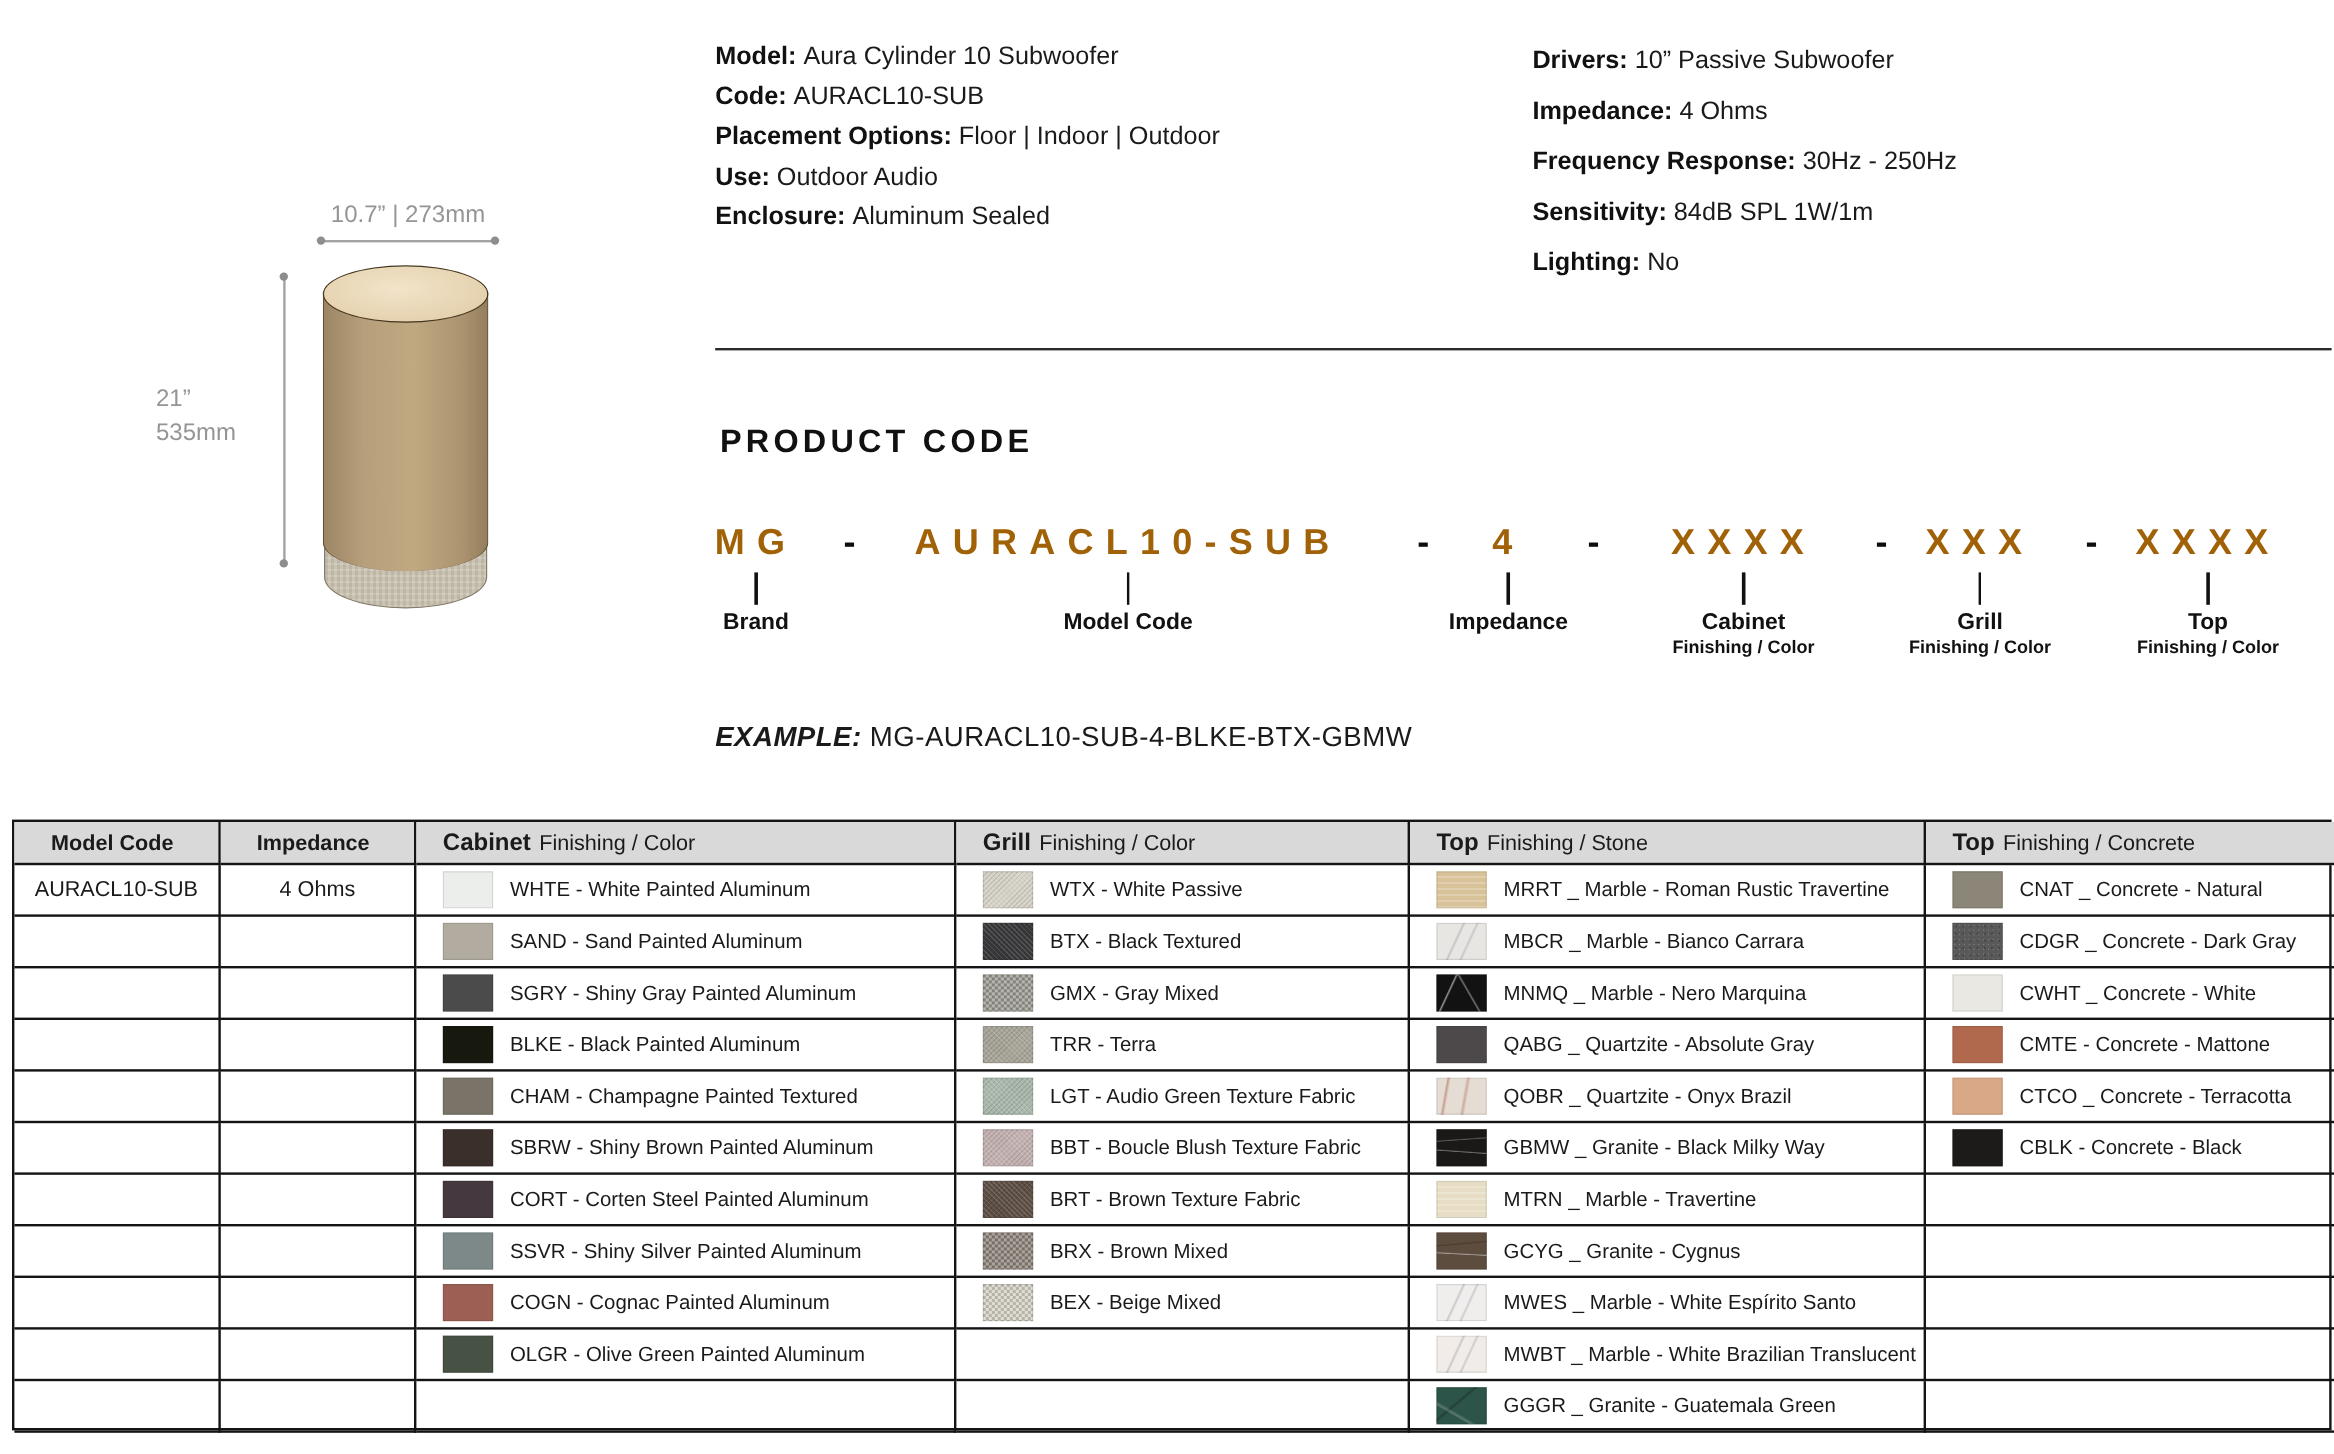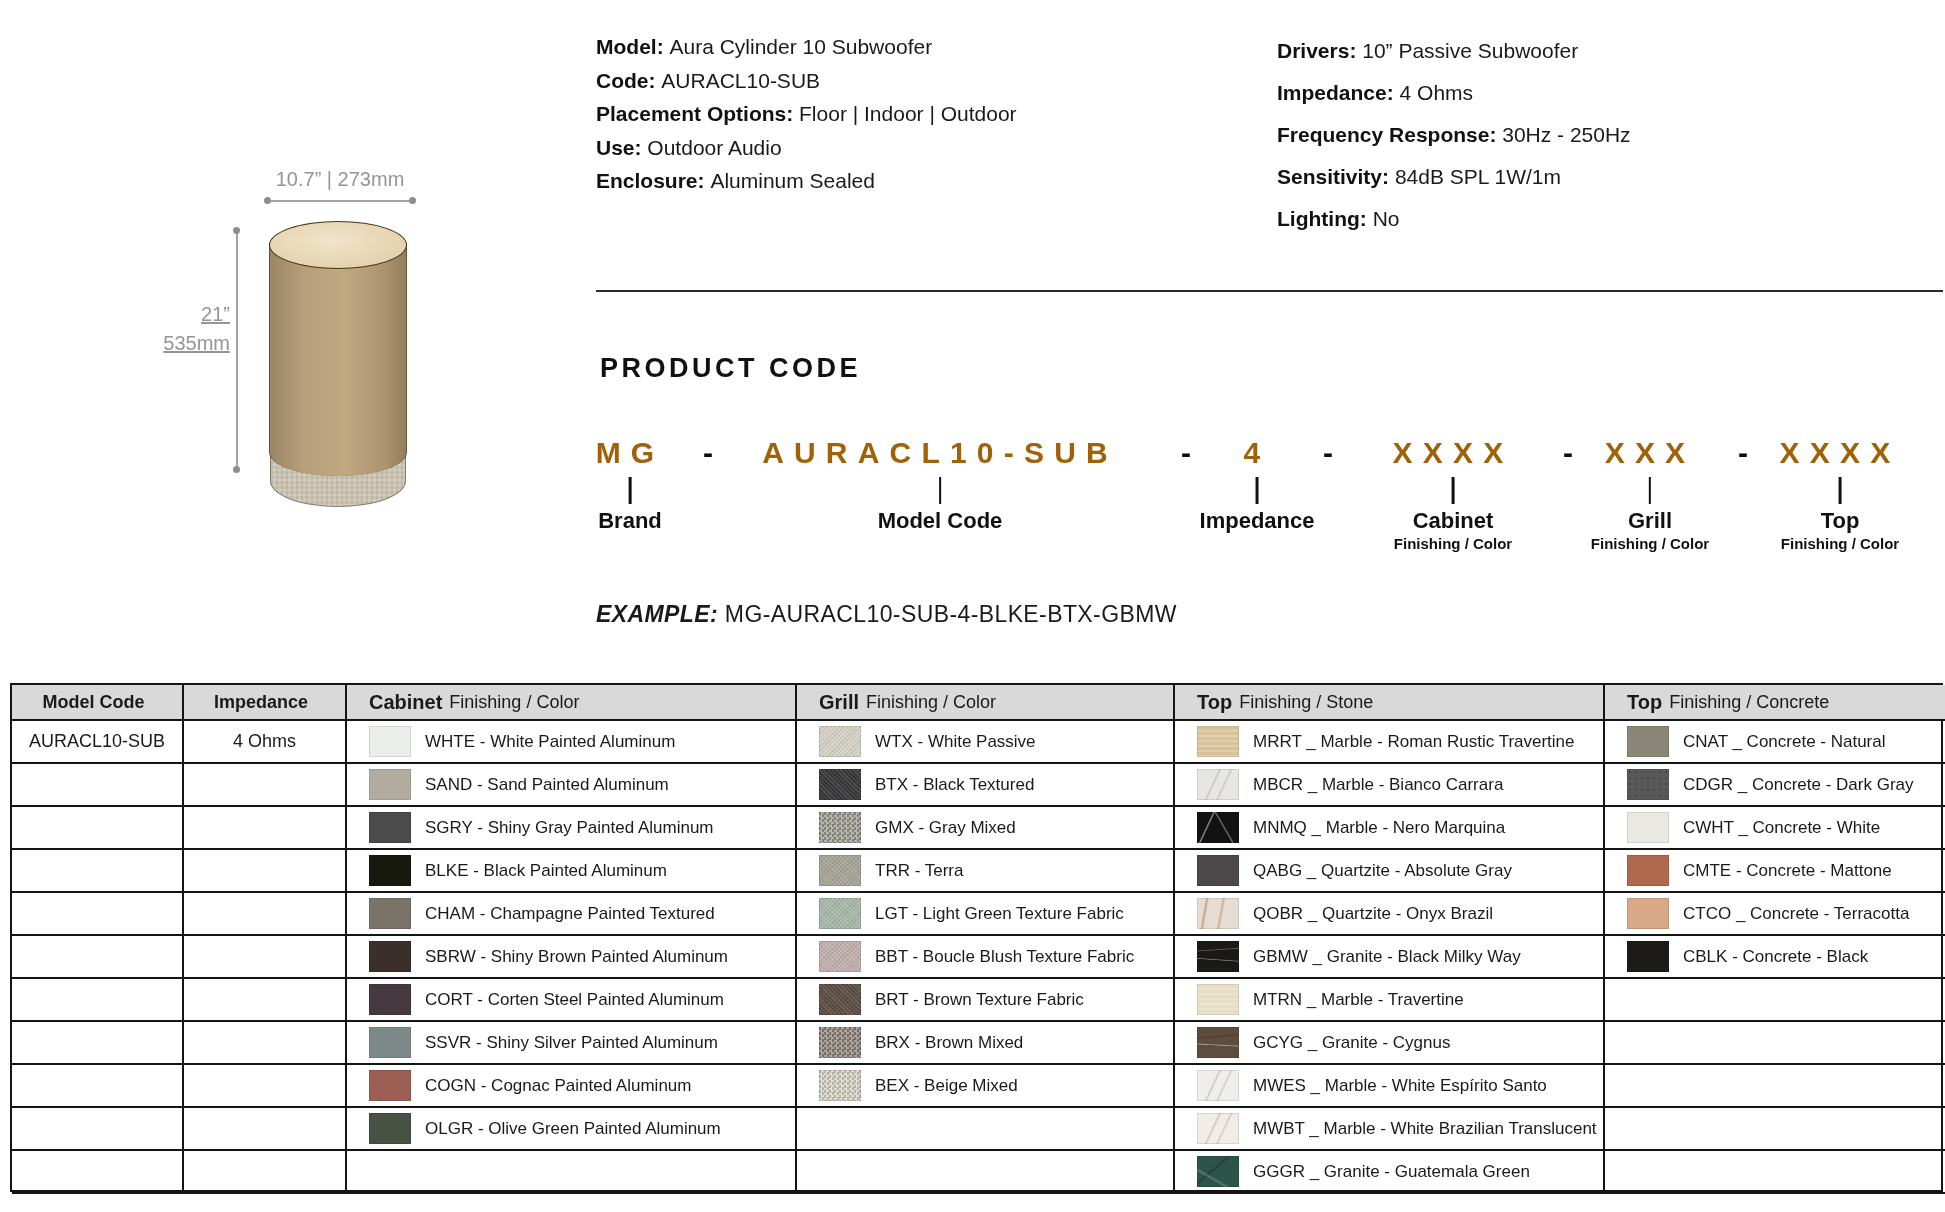--- a/index.html
+++ b/index.html
@@ -8,21 +8,21 @@
 
   
   .dim-label{position:absolute;color:#959595;font-size:20px;}
   .dim-line{position:absolute;background:#a3a3a3;}
   .dim-line .dot{position:absolute;width:7px;height:7px;border-radius:50%;background:#8d8d8d;}
   #h-dim{left:267px;top:200px;width:146px;height:2px;}
   #h-dim .dot.a{left:-3px;top:-3px;} #h-dim .dot.b{right:-3px;top:-3px;}
   #v-dim{left:236px;top:230px;width:2px;height:240px;}
   #v-dim .dot.a{top:-3px;left:-3px;} #v-dim .dot.b{bottom:-3px;left:-3px;}
   #h-dim-label{left:247px;top:168px;width:186px;text-align:center;}
-  #v-dim-label{left:130px;top:300px;width:100px;text-align:right;line-height:29px;text-decoration:underline;}
+  #v-dim-label{left:130px;top:318px;width:100px;text-align:left;line-height:29px;}
 
   .cyl{position:absolute;left:269px;top:221px;width:138px;height:285px;}
   .cyl-base{position:absolute;left:1px;top:200px;width:134px;height:84px;
             background:#cbc3b1;border:1px solid #837c6b;
             background-image:repeating-linear-gradient(90deg,rgba(0,0,0,.07) 0 2px,transparent 2px 5px),
                              repeating-linear-gradient(0deg,rgba(255,255,255,.18) 0 2px,transparent 2px 5px);
             border-radius:0 0 68px 68px / 0 0 26px 26px;}
   .cyl-side{position:absolute;left:0;top:22px;width:136px;height:233px;
             background:linear-gradient(90deg,#9d8664 0%,#b79f7c 25%,#c0a881 55%,#ab936f 85%,#957e5e 100%);
             border-left:1px solid rgba(58,46,28,.55);border-right:1px solid rgba(58,46,28,.55);
@@ -38,21 +38,21 @@
   .spec-line b{font-weight:700;color:#111;}
 
   .rule{position:absolute;left:596px;top:290px;width:1347px;height:2px;background:#2b2b2b;}
 
   
   #pc-title{position:absolute;left:600px;top:353px;font-size:27px;font-weight:800;letter-spacing:3.5px;color:#111;}
   .code-seg{position:absolute;transform:translateX(-50%);text-align:center;}
   .code-txt{font-size:30px;font-weight:800;letter-spacing:.34em;white-space:nowrap;color:#a16207;}
   .code-dash{font-size:30px;font-weight:800;color:#0d0d0d;}
   .code-tick{width:2.5px;height:27px;background:#111;margin:7px auto 4px auto;}
-  .code-label{font-size:22px;font-weight:700;color:#111;white-space:nowrap;}
+  .code-label{font-size:19px;font-weight:700;color:#111;white-space:nowrap;}
   .code-sub{font-size:15px;font-weight:700;color:#111;white-space:nowrap;margin-top:1px;}
 
   #example-line{position:absolute;left:596px;top:601px;font-size:23px;letter-spacing:.4px;white-space:nowrap;}
   #example-line b{font-weight:800;font-style:italic;}
 
   
   #spec-table{position:absolute;left:10px;top:683px;width:1933px;height:509px;
               display:grid;grid-template-columns:172px 163px 450px 378px 430px 340px;
               grid-template-rows:36px repeat(11,43px);
               border:2px solid #141414;box-sizing:border-box;}
@@ -281,21 +281,21 @@
         <span>CMTE - Concrete - Mattone</span>
       </div>
       <div class="cell center"></div>
       <div class="cell center"></div>
       <div class="cell">
         <div class="swatch" style="background-color: rgb(122, 116, 104);"></div>
         <span>CHAM - Champagne Painted Textured</span>
       </div>
       <div class="cell">
         <div class="swatch tx-fabric" style="background-color: rgb(169, 184, 171);"></div>
-        <span>LGT - Light Green Texture Fabric</span>
+        <span>LGT - Audio Green Texture Fabric</span>
       </div>
       <div class="cell">
         <div class="swatch tx-onyx" style="background-color: rgb(229, 220, 212);"></div>
         <span>QOBR _ Quartzite - Onyx Brazil</span>
       </div>
       <div class="cell">
         <div class="swatch" style="background-color: rgb(217, 168, 135);"></div>
         <span>CTCO _ Concrete - Terracotta</span>
       </div>
       <div class="cell center"></div>

